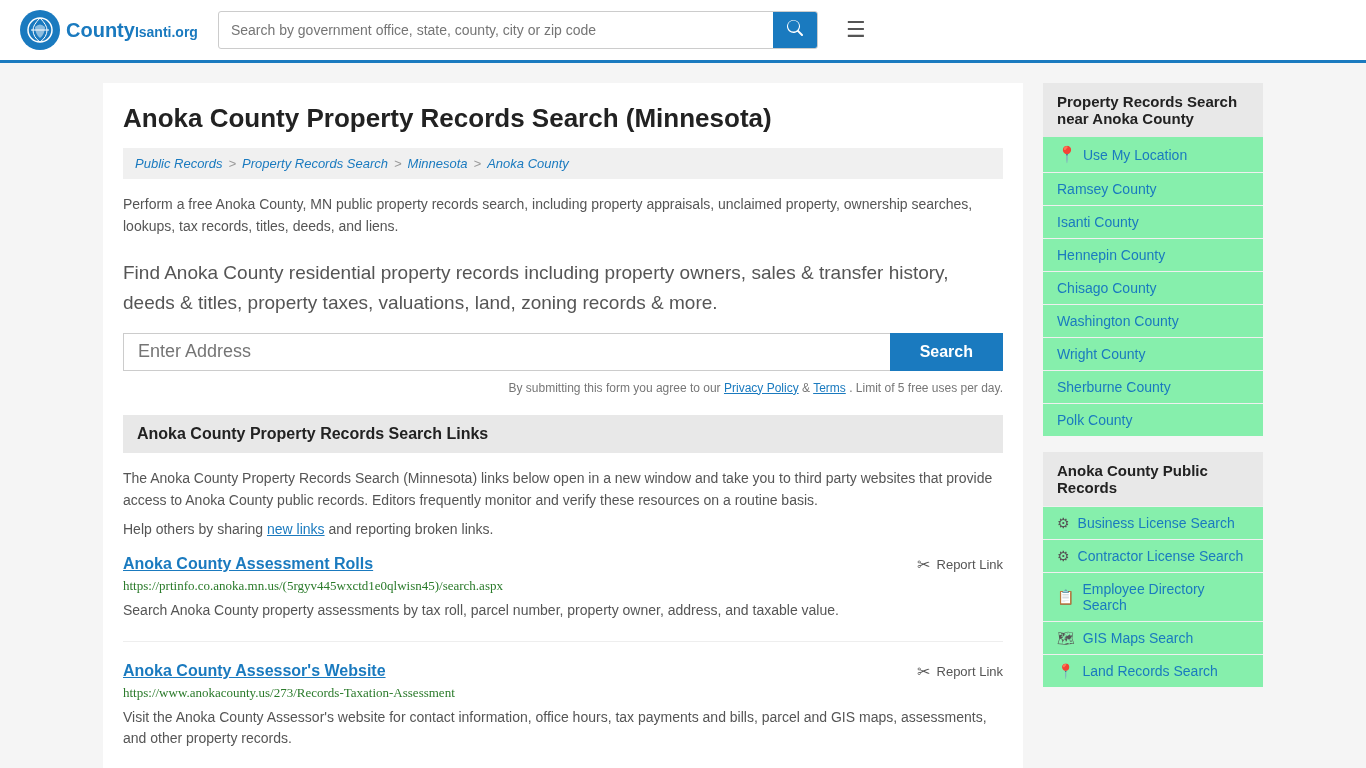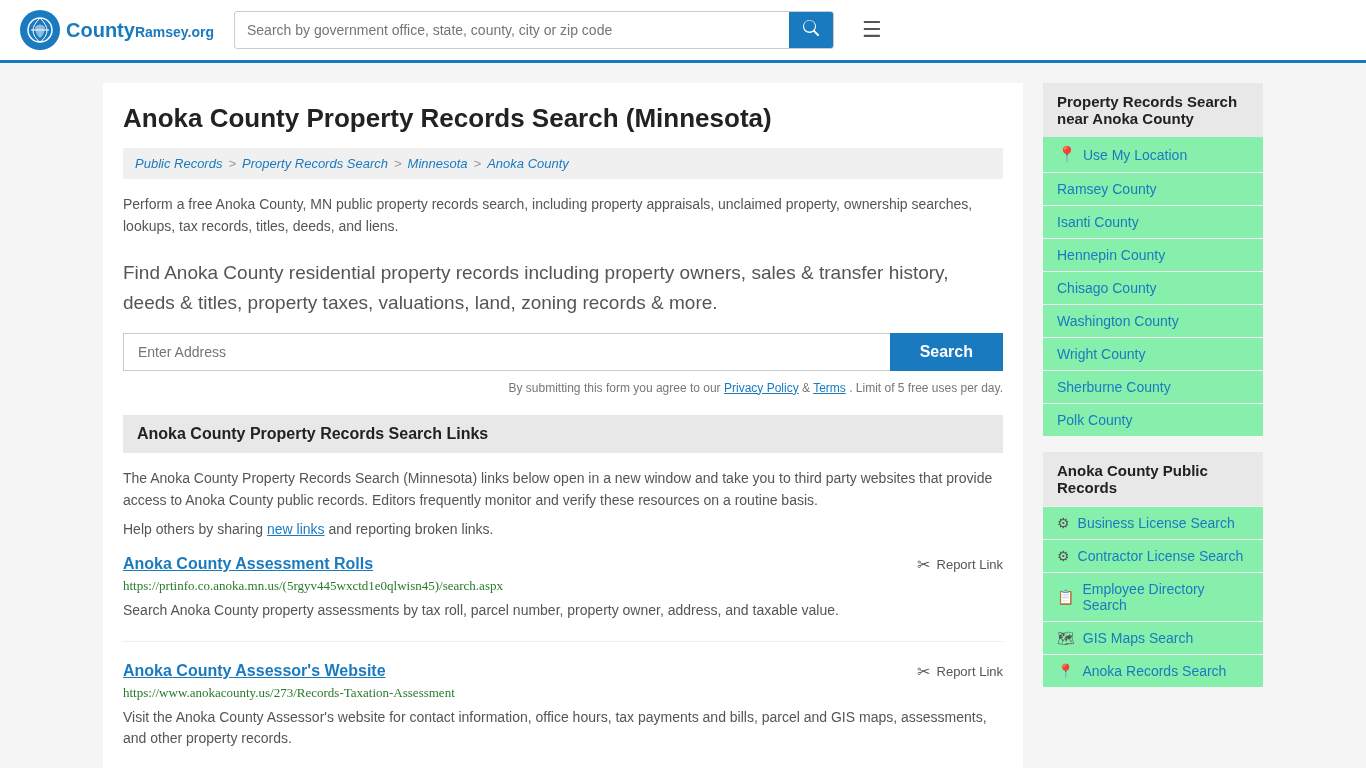--- a/index.html
+++ b/index.html
@@ -146,21 +146,21 @@
     .address-search-form {
       display: flex;
       gap: 0;
       margin-bottom: 10px;
     }
     .address-search-form input {
       flex: 1;
       padding: 6px 14px;
       border: 1px solid #ccc;
       border-right: none;
-      font-size: 14px;
+      font-size: 18px;
       outline: none;
       color: #000000;
     }
     .address-search-form button {
       background: #1a7abf;
       color: #fff;
       border: none;
       padding: 10px 30px;
       font-size: 16px;
       font-weight: bold;
@@ -298,21 +298,21 @@
   <a class="logo-area" href="#">
     <div class="logo-circle">
       <svg width="26" height="26" viewBox="0 0 26 26" fill="none">
         <circle cx="13" cy="13" r="12" stroke="white" stroke-width="1.5"></circle>
         <path d="M8 10 Q13 5 18 10 Q18 17 13 21 Q8 17 8 10Z" fill="white" opacity="0.5"></path>
         <line x1="4" y1="13" x2="22" y2="13" stroke="white" stroke-width="1"></line>
         <path d="M13 1 Q20 8 20 13 Q20 20 13 25 Q6 20 6 13 Q6 8 13 1Z" stroke="white" stroke-width="1" fill="none"></path>
       </svg>
     </div>
     <span class="logo-text">
-      <span>County</span><span class="org">Ramsey.org</span>
+      <span>County</span><span class="org">Isanti.org</span>
     </span>
   </a>
   <div class="search-bar-container">
     <input type="text" placeholder="Search by government office, state, county, city or zip code" style="">
     <button>
       <svg width="16" height="16" fill="white" viewBox="0 0 16 16">
           <path d="M11.742 10.344a6.5 6.5 0 1 0-1.397 1.398h-.001c.03.04.062.078.098.115l3.85 3.85a1 1 0 0 0 1.415-1.414l-3.85-3.85a1.007 1.007 0 0 0-.115-.099zm-5.242 1.156a5.5 5.5 0 1 1 0-11 5.5 5.5 0 0 1 0 11z"></path>
         </svg>
     </button>
   </div>
@@ -420,19 +420,19 @@
       <a class="sidebar-item" href="#">
         <span class="sidebar-item-icon">📋</span>
         <span>Employee Directory Search</span>
       </a>
       <a class="sidebar-item" href="#">
         <span class="sidebar-item-icon">🗺</span>
         <span>GIS Maps Search</span>
       </a>
       <a class="sidebar-item" href="#">
         <span class="sidebar-item-icon">📍</span>
-        <span>Anoka Records Search</span>
+        <span>Land Records Search</span>
       </a>
     </div>
 
   </div>
 
 </div>
 
 </body></html>

